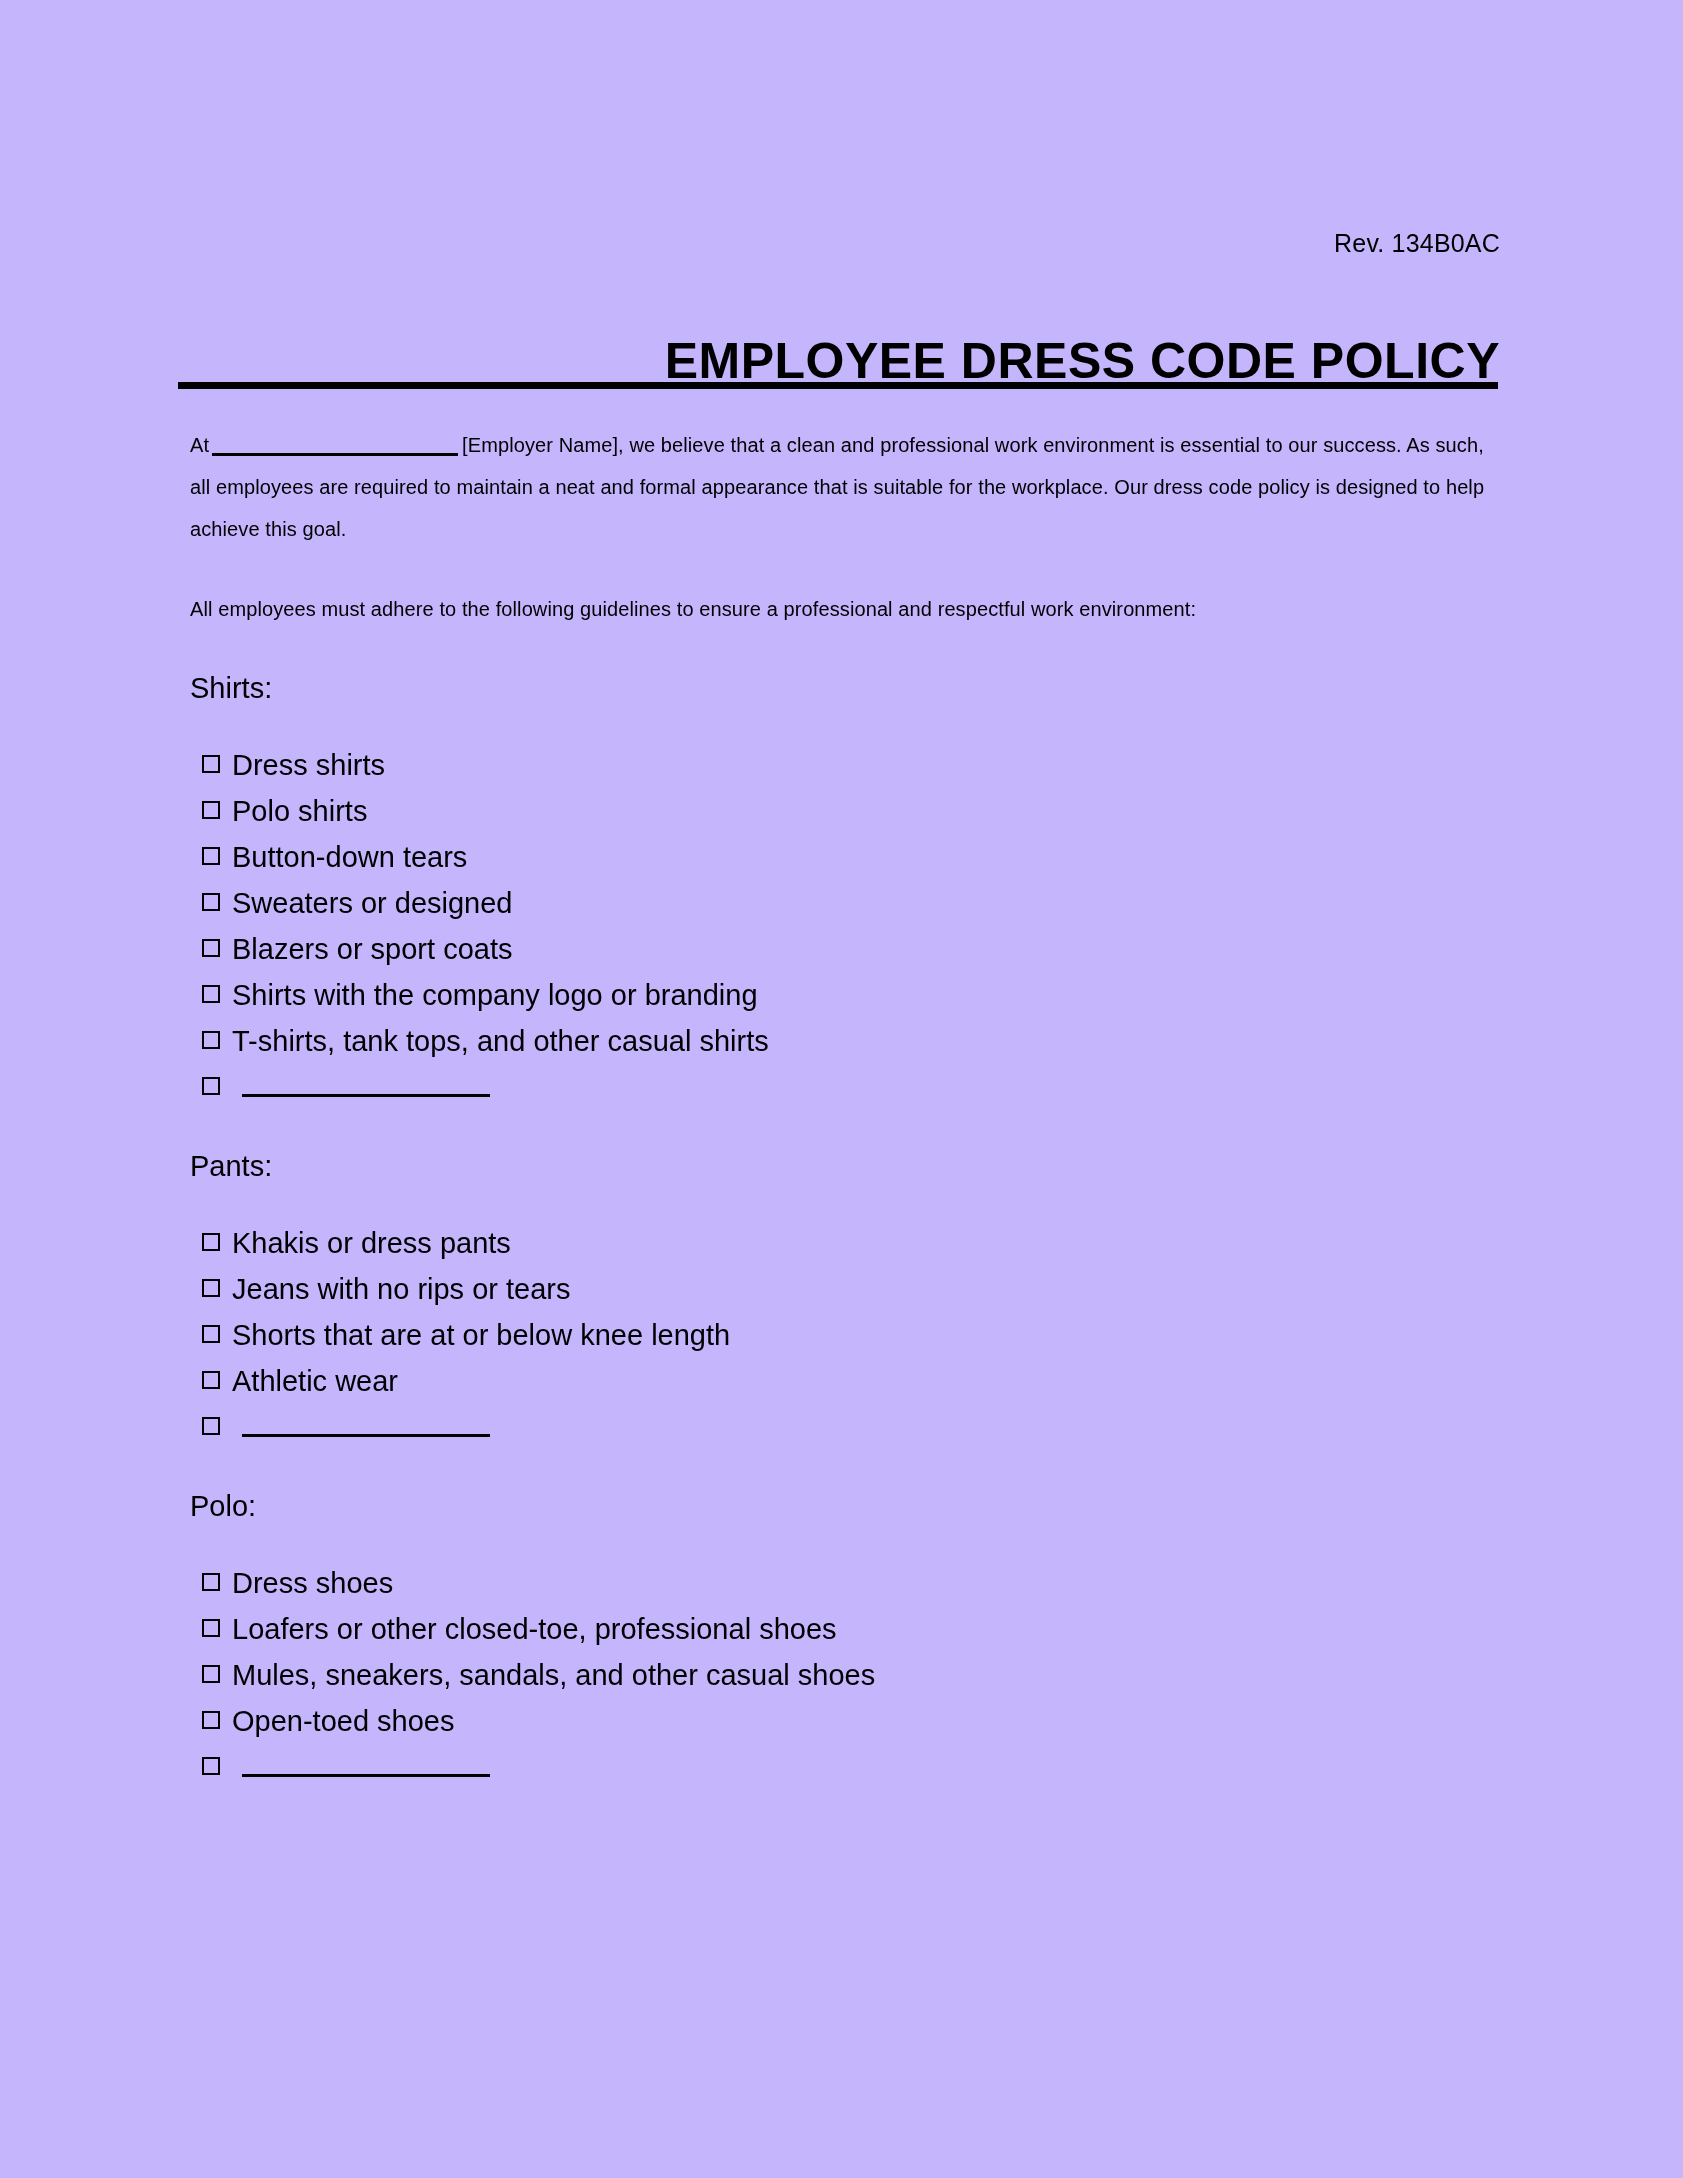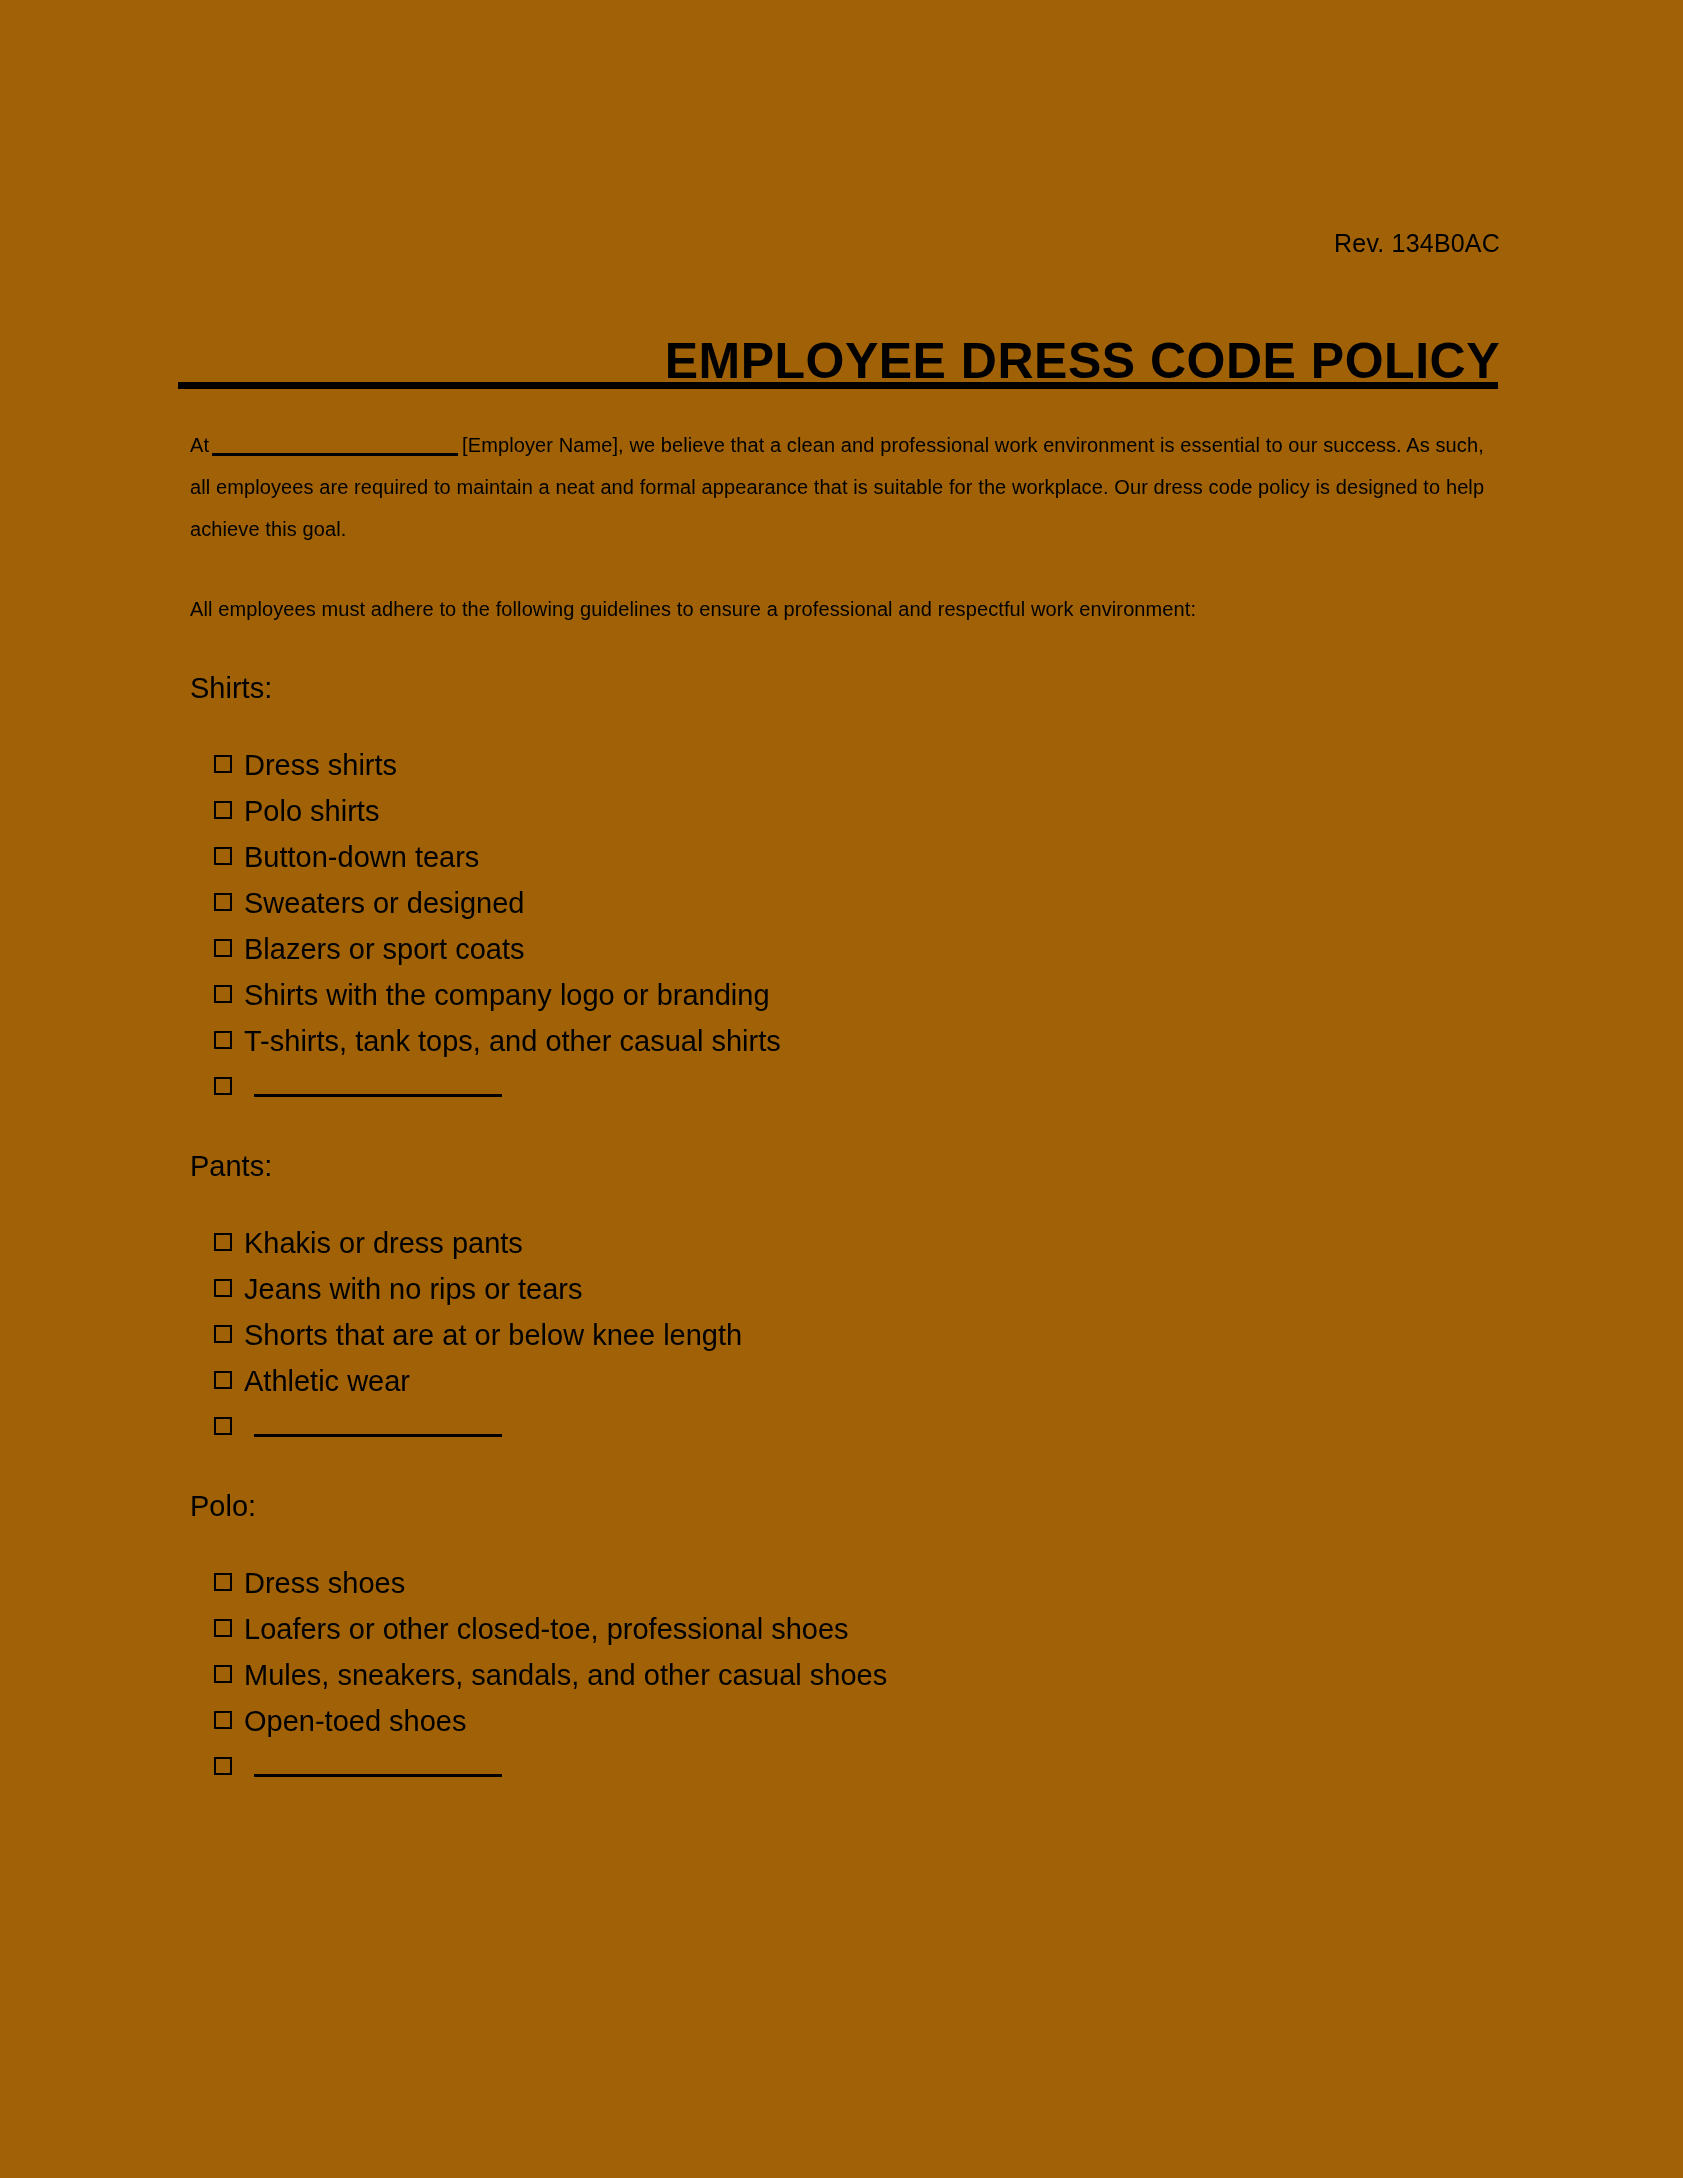--- a/index.html
+++ b/index.html
@@ -12,21 +12,21 @@
     height: 2178px;
     font-family: "Liberation Sans", sans-serif;
     color: #000000;
     -webkit-font-smoothing: antialiased;
   }
 
   .page {
     position: relative;
     width: 1683px;
     height: 2178px;
-    background: #a16207;
+    background: #c4b5fd;
     box-sizing: border-box;
   }
 
   
   .rev-line {
     position: absolute;
     left: 178px;
     top: 228px;
     width: 1322px;
     text-align: right;
@@ -88,21 +88,21 @@
     line-height: 40px;
   }
 
   .section {
     margin-bottom: 36px;
   }
 
   
   ul.check-list {
     list-style: none;
-    margin: 12px;
+    margin: 0;
     padding: 0;
   }
 
   ul.check-list li {
     display: flex;
     align-items: flex-start;
     font-size: 29px;
     line-height: 46px;
     height: 46px;
   }

